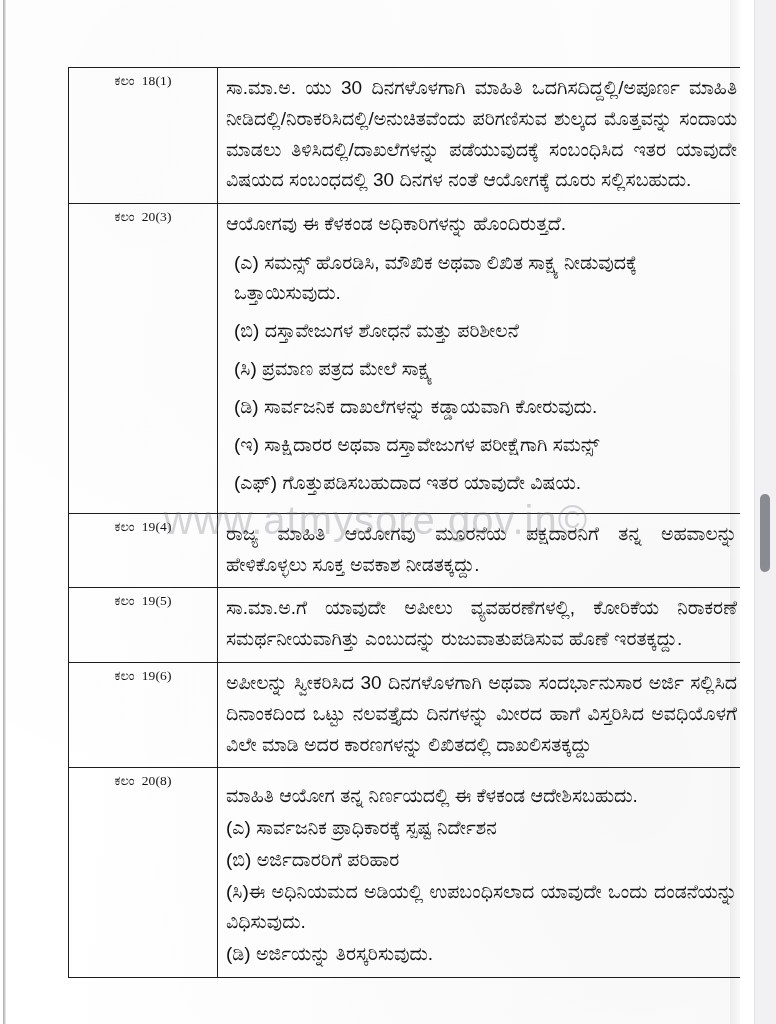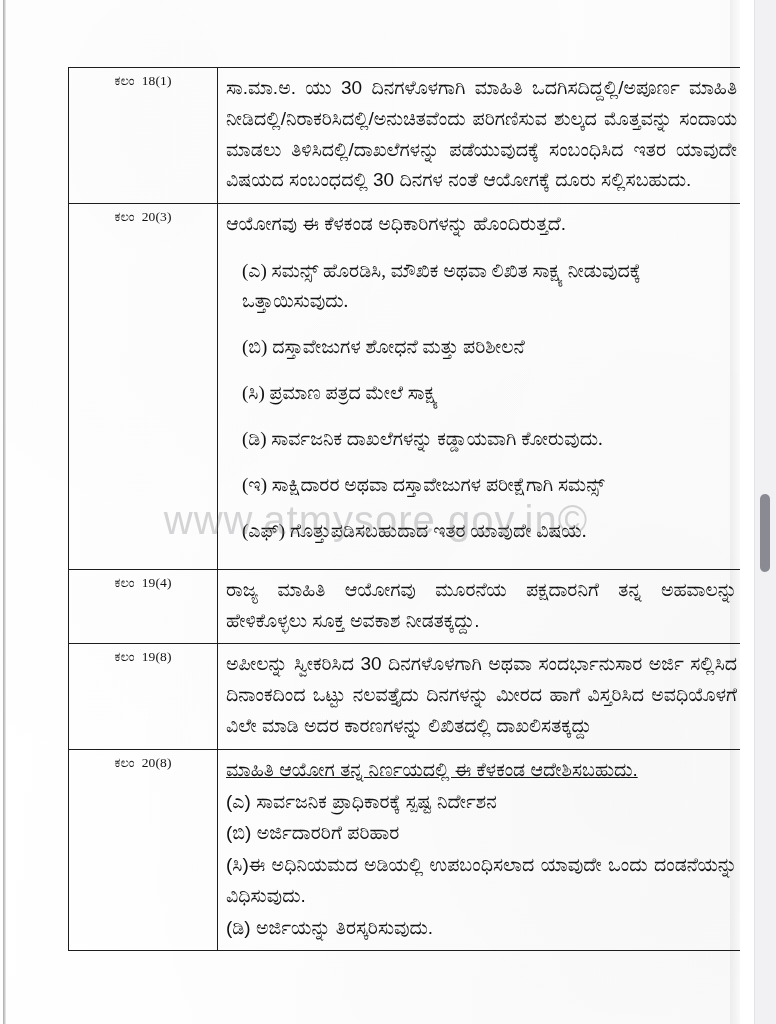--- a/index.html
+++ b/index.html
@@ -88,27 +88,27 @@
   
   .para {
     margin: 0 0 0 0;
     text-align: justify;
     text-justify: inter-word;
     font-family: "Liberation Sans", "DejaVu Sans", sans-serif;
   }
   .para + .para { margin-top: 2px; }
   .sub-list { margin: 2px 0 0 0; padding: 0; list-style: none; }
   .sub-list li {
-    font-family: Liberation Serif, serif;
+    font-family: Liberation Sans, sans-serif;
     line-height: 1.58;
-    margin: 16px;
+    margin: 8px;
   }
   
   .airy .para { margin-top: 1px; }
-  .airy .para.first { margin-top: 0; text-decoration: underline; }
+  .airy .para.first { margin-top: 8px; }
 
   
   #doc-table, .para, .sub-list li, .sec-label {
     text-rendering: optimizeLegibility;
   }
 
   
   #watermark {
     position: absolute;
     left: 96px;
@@ -187,24 +187,32 @@
 
       <tr>
         <td class="sec-label">
           <span class="lbl-kn">ಕಲಂ</span><span class="lbl-num">19(4)</span>
         </td>
         <td class="sec-body">
           <p class="para">ರಾಜ್ಯ ಮಾಹಿತಿ ಆಯೋಗವು ಮೂರನೆಯ  ಪಕ್ಷದಾರನಿಗೆ ತನ್ನ ಅಹವಾಲನ್ನು ಹೇಳಿಕೊಳ್ಳಲು ಸೂಕ್ತ ಅವಕಾಶ ನೀಡತಕ್ಕದ್ದು.</p>
         </td>
       </tr>
 
-
-      <tr>
-        <td class="sec-label">
-          <span class="lbl-kn">ಕಲಂ</span><span class="lbl-num">19(8)</span>
+      <tr>
+        <td class="sec-label">
+          <span class="lbl-kn">ಕಲಂ</span><span class="lbl-num">19(5)</span>
+        </td>
+        <td class="sec-body">
+          <p class="para">ಸಾ.ಮಾ.ಅ.ಗೆ ಯಾವುದೇ ಅಪೀಲು ವ್ಯವಹರಣೆಗಳಲ್ಲಿ, ಕೋರಿಕೆಯ ನಿರಾಕರಣೆ ಸಮರ್ಥನೀಯವಾಗಿತ್ತು ಎಂಬುದನ್ನು ರುಜುವಾತುಪಡಿಸುವ ಹೊಣೆ ಇರತಕ್ಕದ್ದು.</p>
+        </td>
+      </tr>
+
+      <tr>
+        <td class="sec-label">
+          <span class="lbl-kn">ಕಲಂ</span><span class="lbl-num">19(6)</span>
         </td>
         <td class="sec-body">
           <p class="para">ಅಪೀಲನ್ನು ಸ್ವೀಕರಿಸಿದ 30 ದಿನಗಳೊಳಗಾಗಿ ಅಥವಾ ಸಂದರ್ಭಾನುಸಾರ ಅರ್ಜಿ ಸಲ್ಲಿಸಿದ ದಿನಾಂಕದಿಂದ ಒಟ್ಟು ನಲವತ್ತೈದು ದಿನಗಳನ್ನು ಮೀರದ ಹಾಗೆ ವಿಸ್ತರಿಸಿದ ಅವಧಿಯೊಳಗೆ ವಿಲೇ ಮಾಡಿ ಅದರ ಕಾರಣಗಳನ್ನು ಲಿಖಿತದಲ್ಲಿ ದಾಖಲಿಸತಕ್ಕದ್ದು</p>
         </td>
       </tr>
 
 
       <tr>
         <td class="sec-label">
           <span class="lbl-kn">ಕಲಂ</span><span class="lbl-num">20(8)</span>

